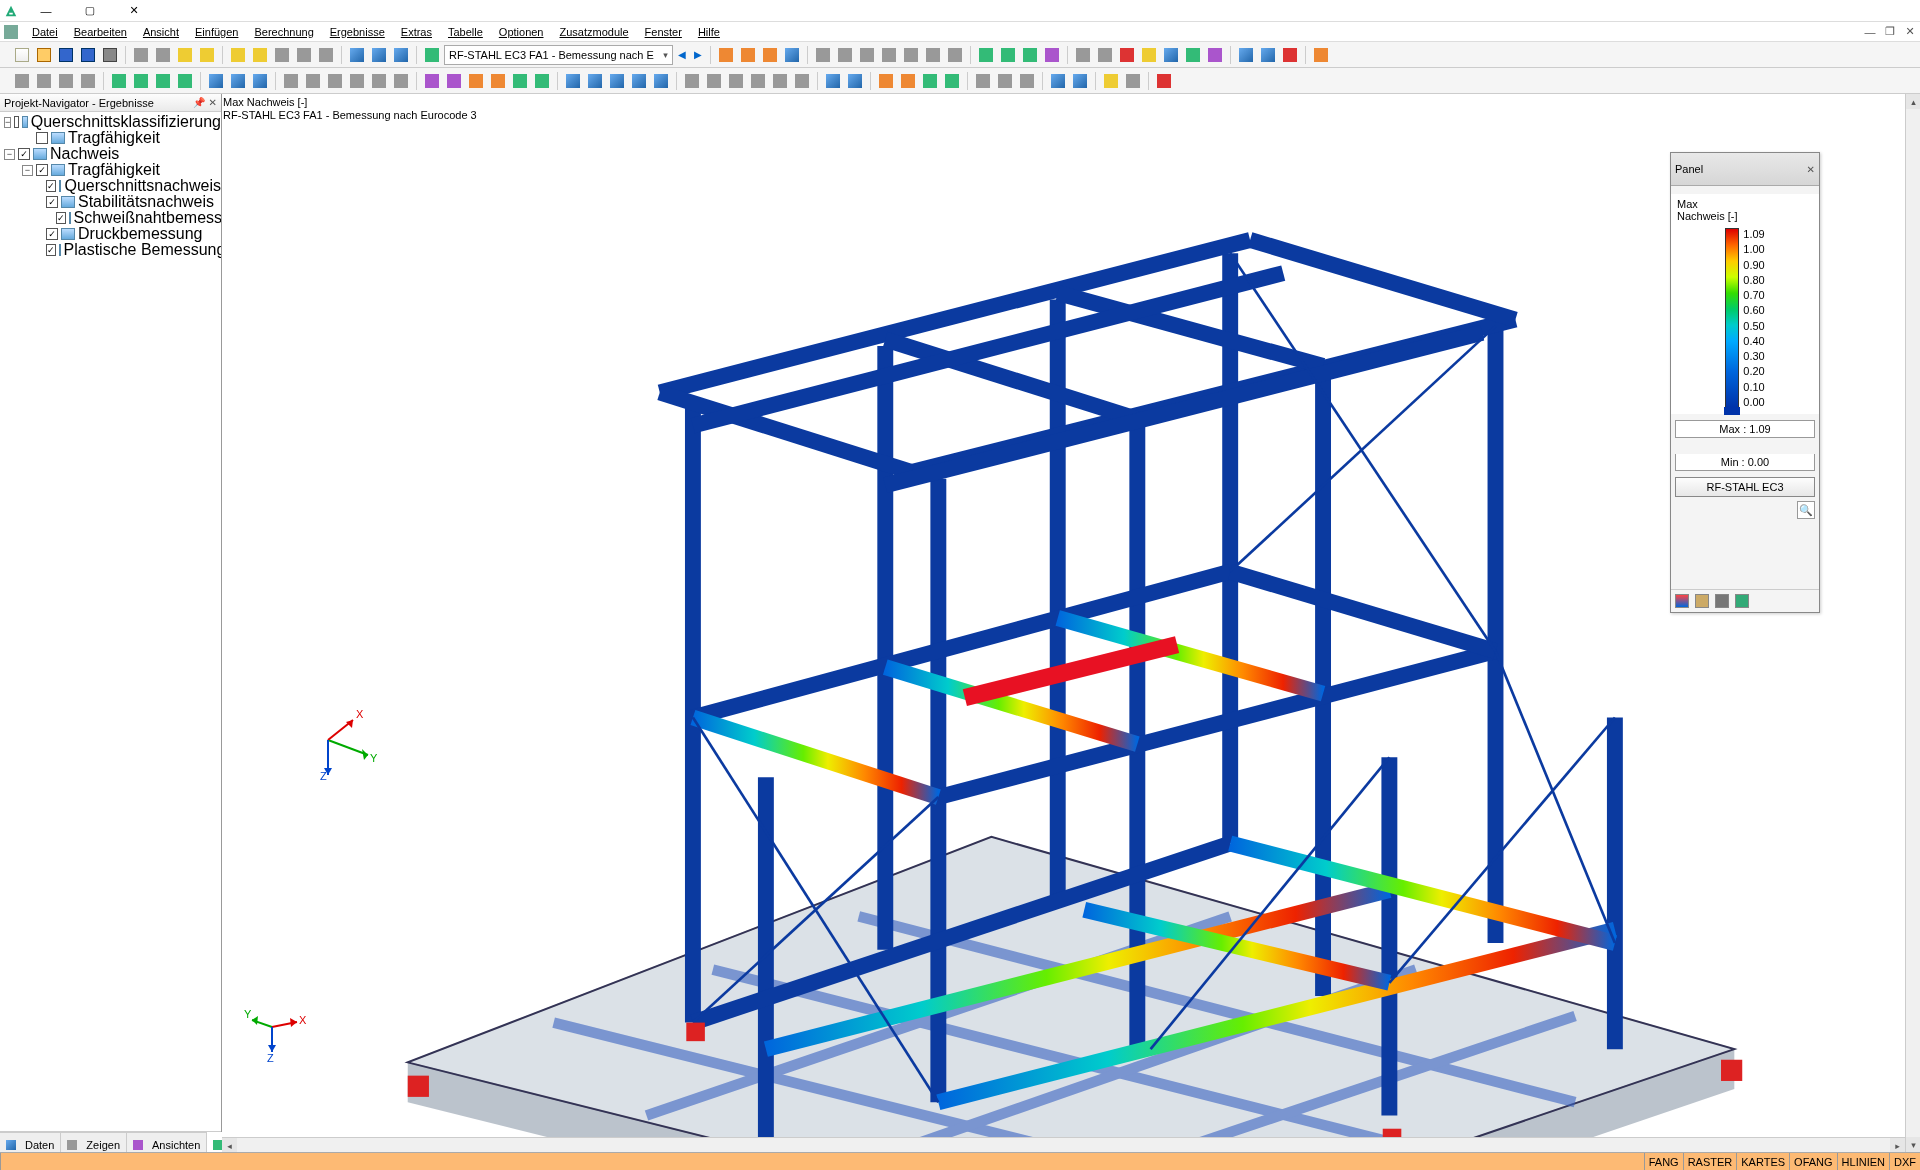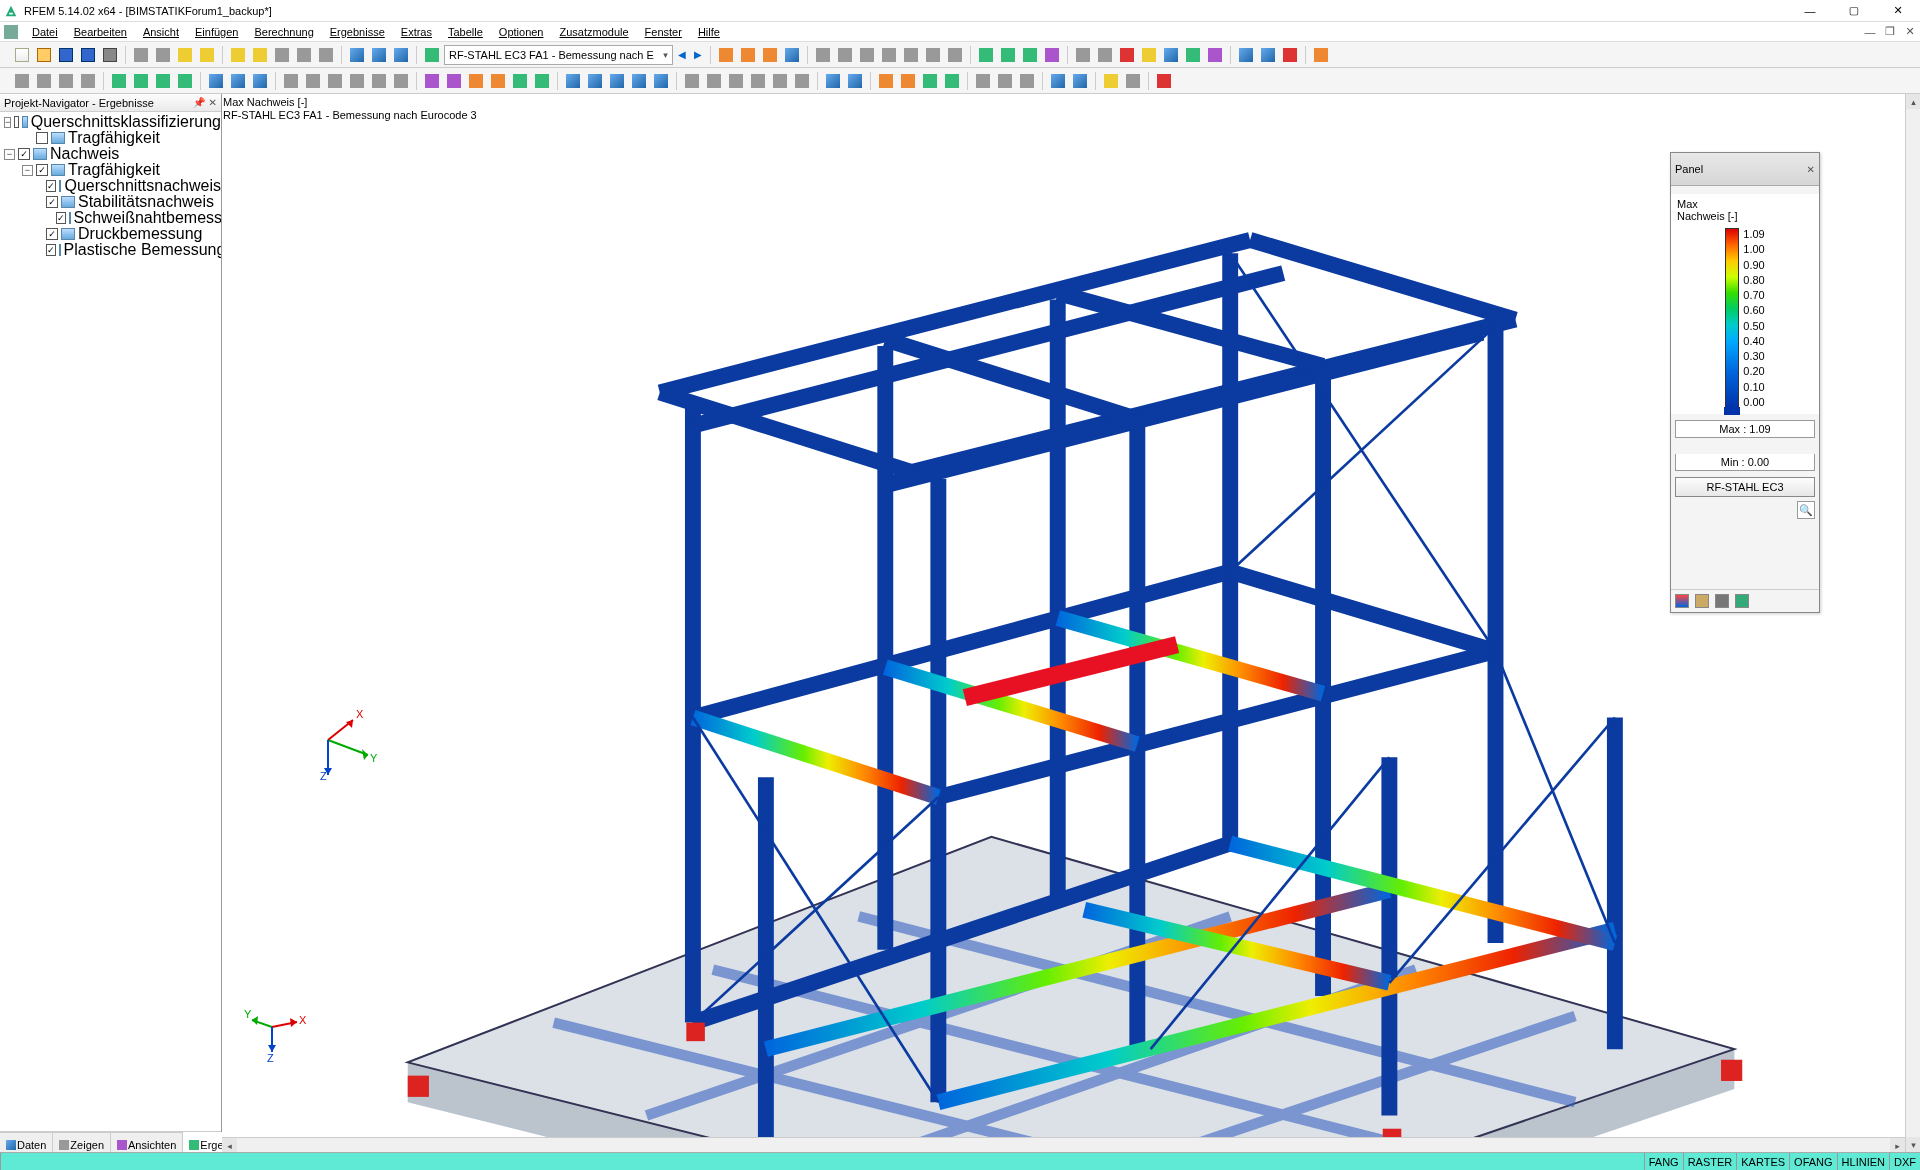--- a/index.html
+++ b/index.html
@@ -50,21 +50,21 @@
 .nav-header .pin { margin-left:auto; font-size:10px; color:#555; }
 .nav-tree { flex:1; background:#fff; overflow:auto; padding:2px 0; border-bottom:1px solid #ccc; }
 .tree-row { display:flex; align-items:center; height:16px; padding-left:4px; white-space:nowrap; cursor:default; }
 .tree-toggle { width:11px; height:11px; border:1px solid #888; background:#fff; margin-right:3px; display:flex; align-items:center; justify-content:center; font-size:9px; line-height:1; color:#333; }
 .tree-spacer { width:14px; display:inline-block; }
 .tree-check { width:12px; height:12px; border:1px solid #555; background:#fff; margin-right:3px; display:flex; align-items:center; justify-content:center; font-size:9px; color:#000; }
 .tree-check.checked::after { content:"✓"; }
 .tree-icon { width:14px; height:12px; margin-right:3px; background:linear-gradient(#bdf,#6ad); border:1px solid #58a; }
 .tree-label { font-size:16px; }
 .nav-tabs { display:flex; height:20px; background:#efefef; border-top:1px solid #ccc; }
-.nav-tab { display:flex; align-items:center; gap:1px; padding:12px 6px; border-right:1px solid #ccc; font-size:11px; cursor:default; }
+.nav-tab { display:flex; align-items:center; gap:9px; padding:12px 6px; border-right:1px solid #ccc; font-size:11px; cursor:default; }
 .nav-tab.active { background:#fff; border-top:1px solid #fff; margin-top:-1px; }
 .nav-tab .ico { width:10px; height:10px; }
 
 
 .viewport { flex:1; position:relative; background:#fff; overflow:hidden; }
 .vp-info { position:absolute; left:1px; top:2px; font-size:11px; color:#000; line-height:13px; z-index:3; }
 .dots { position:absolute; inset:0; background-image:radial-gradient(#bbb 0.5px, transparent 0.5px); background-size:36px 36px; background-position:8px 8px; }
 .model-svg { position:absolute; inset:0; }
 .axis { position:absolute; z-index:3; }
 .axis-main { left:86px; top:596px; }
@@ -82,40 +82,39 @@
 .legend-bar::after { content:""; position:absolute; left:-2px; right:-2px; bottom:-8px; height:8px; background:#03a; }
 .legend-labels { display:flex; flex-direction:column; justify-content:space-between; height:180px; margin-left:4px; font-size:10.5px; }
 .panel-stat { border:1px solid #999; background:#fff; margin:6px 4px 0 4px; padding:2px 6px; text-align:center; font-size:11px; }
 .panel-btn { display:block; margin:6px 4px 0 4px; border:1px solid #888; background:linear-gradient(#fdfdfd,#e7e7e7); text-align:center; padding:3px 0; font-size:11px; cursor:default; }
 .panel-footer { margin-top:70px; border-top:1px solid #ccc; padding:4px; display:flex; gap:6px; justify-content:flex-start; align-items:center; }
 .panel-footer .sq { width:14px; height:14px; border:1px solid #888; background:#fff; }
 .panel-footer .spacer { flex:1; }
 .panel .mag { width:18px; height:18px; border:1px solid #999; background:#fff; margin:4px 4px 0 auto; display:flex; align-items:center; justify-content:center; font-size:11px; }
 
 
-.statusbar { height:18px; background:#5eead4; border-top:1px solid #aaa; display:flex; align-items:stretch; font-size:11px; }
+.statusbar { height:18px; background:#fdba74; border-top:1px solid #aaa; display:flex; align-items:stretch; font-size:11px; }
 .statusbar .cell { border-left:1px solid #999; padding:0 4px; display:flex; align-items:center; }
 .statusbar .flex { flex:1; }
 
 
 .vscroll { position:absolute; right:0; top:0; bottom:0; width:15px; background:#f0f0f0; border-left:1px solid #ccc; }
 .hscroll { position:absolute; left:0; right:15px; bottom:0; height:15px; background:#f0f0f0; border-top:1px solid #ccc; }
 .scroll-btn { position:absolute; width:15px; height:15px; background:#e6e6e6; display:flex; align-items:center; justify-content:center; font-size:9px; color:#555; }
 </style>
 </head>
 <body>
 
 <div class="window">
 
   <div class="titlebar">
     <svg class="app-icon" viewBox="0 0 16 16">
         <path fill="#2a7" d="M2 14 L8 2 L14 14 Z"></path>
         <path fill="#fff" d="M6 10 h4 v2 h-4z"></path>
       </svg>
-    <span class="title">RFEM 5.14.02 x64 - [BIMSTATIKForum1_backup*]</span>
     <div class="win-btn">—</div>
     <div class="win-btn">▢</div>
     <div class="win-btn close">✕</div>
   </div>
 
   <div class="menubar">
     <span class="mdi-icon"></span>
     <span class="menu-item">Datei</span>
     <span class="menu-item">Bearbeiten</span>
     <span class="menu-item">Ansicht</span>

